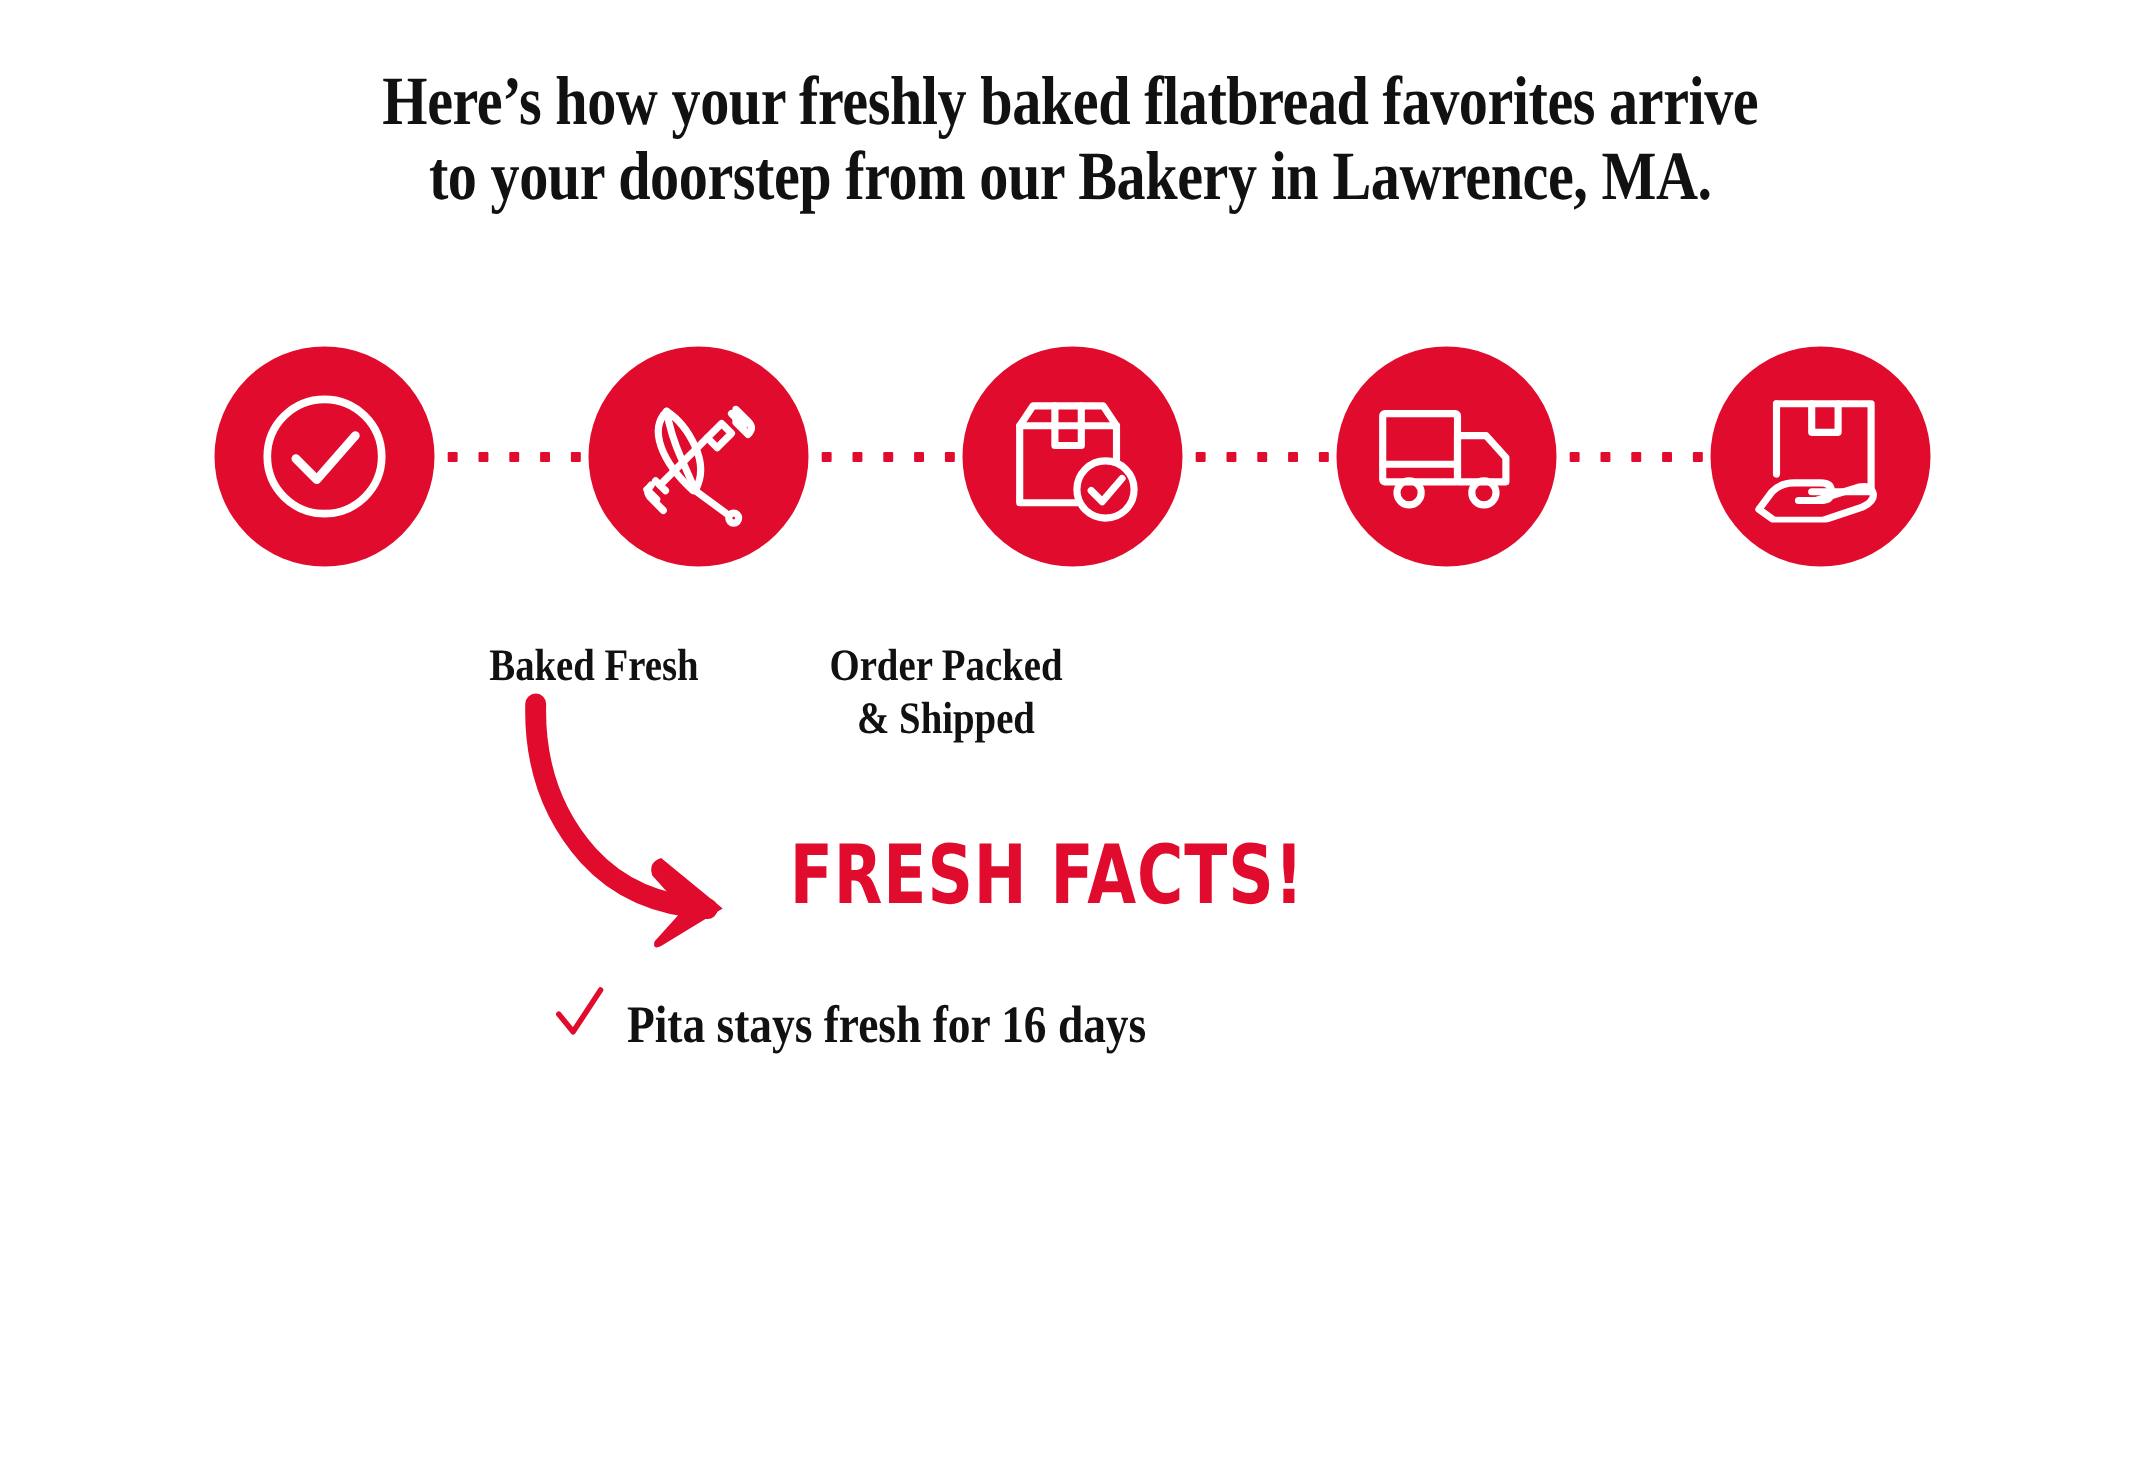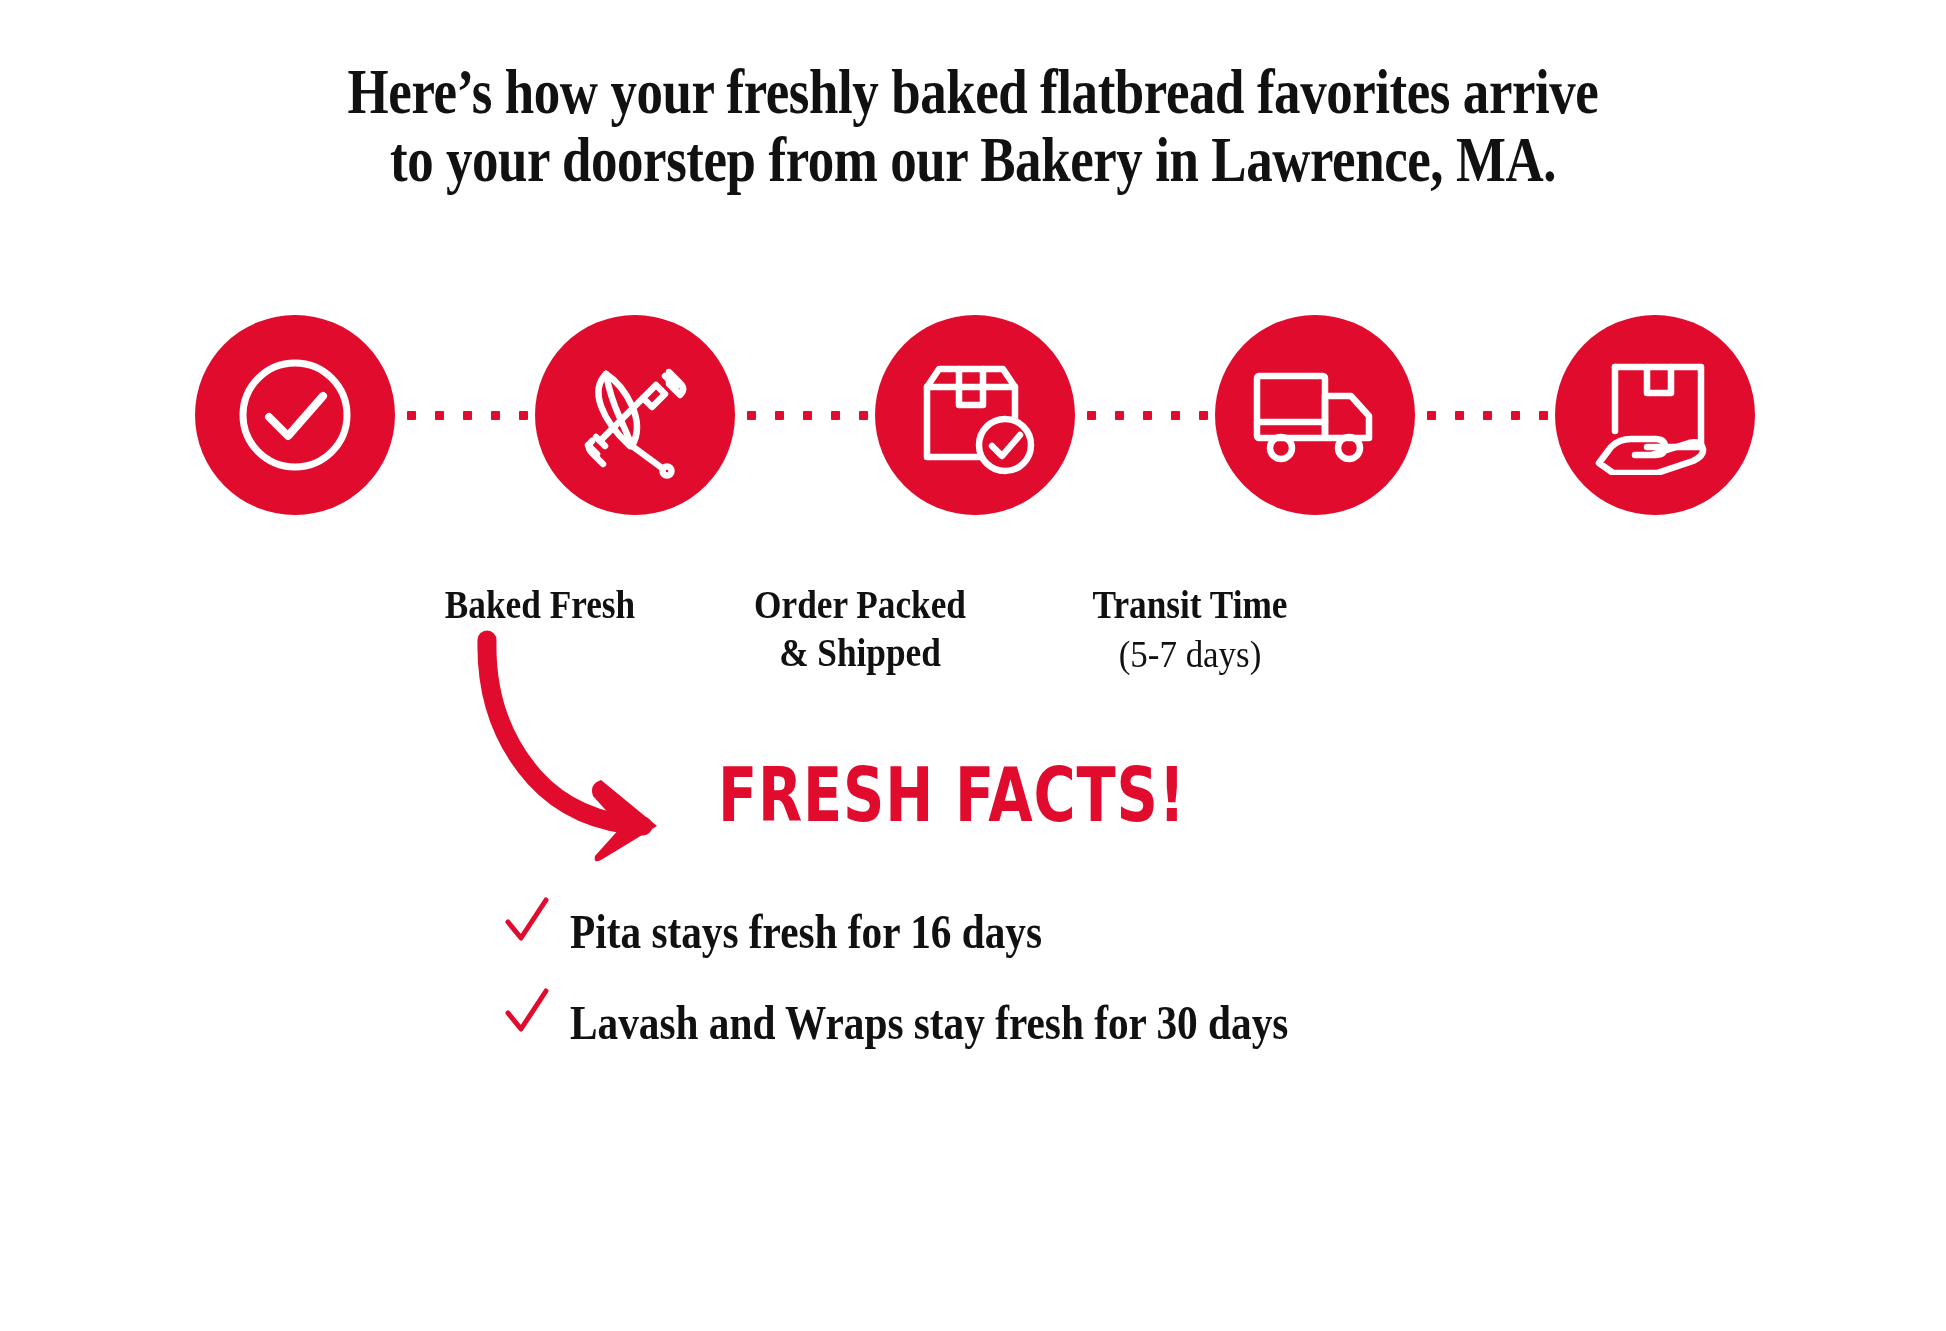--- a/index.html
+++ b/index.html
@@ -282,24 +282,20 @@
   </div>
 
   <div class="labels">
     <div class="label lb1">
       <span class="l-main">Order Packed</span>
       <span class="l-main">&amp; Shipped</span>
     </div>
     <div class="label lb0">
       <span class="l-main">Baked Fresh</span>
     </div>
-    <div class="label lb2">
-      <span class="l-main">Transit Time</span>
-      <span class="l-sub">(5-7 days)</span>
-    </div>
   </div>
 
   <div class="arrow">
     <svg width="320" height="240" viewBox="0 0 320 240">
       <path d="M22 10
                Q20 92 70 148
                Q110 192 178 196" fill="none" stroke="#E00B2D" stroke-width="19" stroke-linecap="round"></path>
       <path d="M136 150 L192 196 L136 230 Q128 234 130 226 L156 197 L128 166 Q124 154 136 150 Z" fill="#E00B2D"></path>
     </svg>
   </div>
@@ -310,25 +306,17 @@
 
     <div class="fact">
       <span class="tick">
         <svg width="46" height="52" viewBox="0 0 46 52">
           <path d="M4 26 L17 42 L42 4" fill="none" stroke="#E00B2D" stroke-width="5" stroke-linecap="round" stroke-linejoin="round"></path>
         </svg>
       </span>
       <span class="ftext">Pita stays fresh for 16 days</span>
     </div>
 
-    <div class="fact">
-      <span class="tick">
-        <svg width="46" height="52" viewBox="0 0 46 52">
-          <path d="M4 26 L17 42 L42 4" fill="none" stroke="#E00B2D" stroke-width="5" stroke-linecap="round" stroke-linejoin="round"></path>
-        </svg>
-      </span>
-      <span class="ftext">Lavash and Wraps stay fresh for 30 days</span>
-    </div>
 
 
   </div>
 
 </div>
 
 </body></html>

